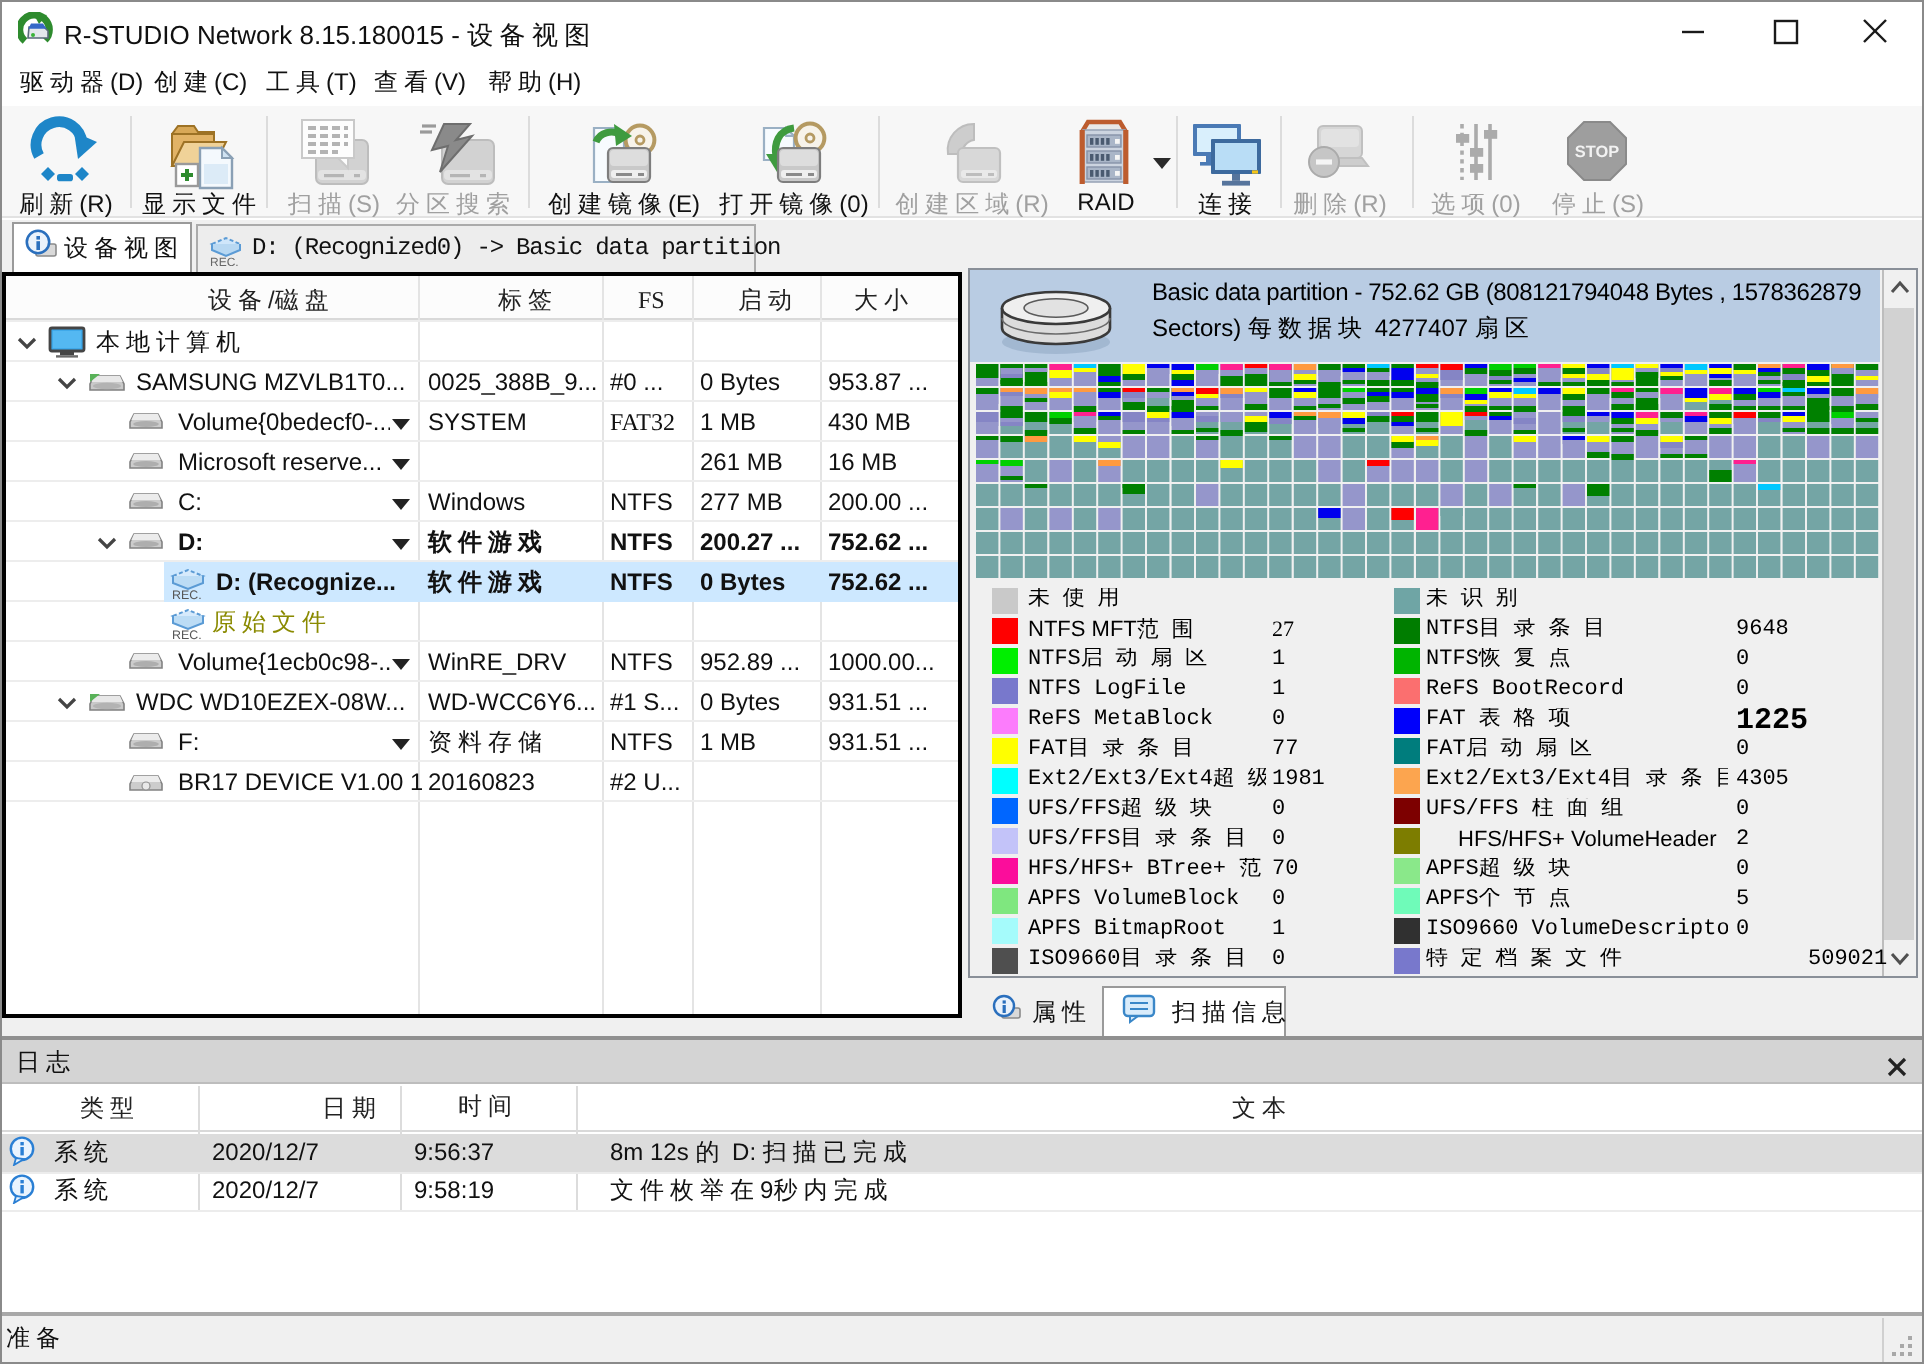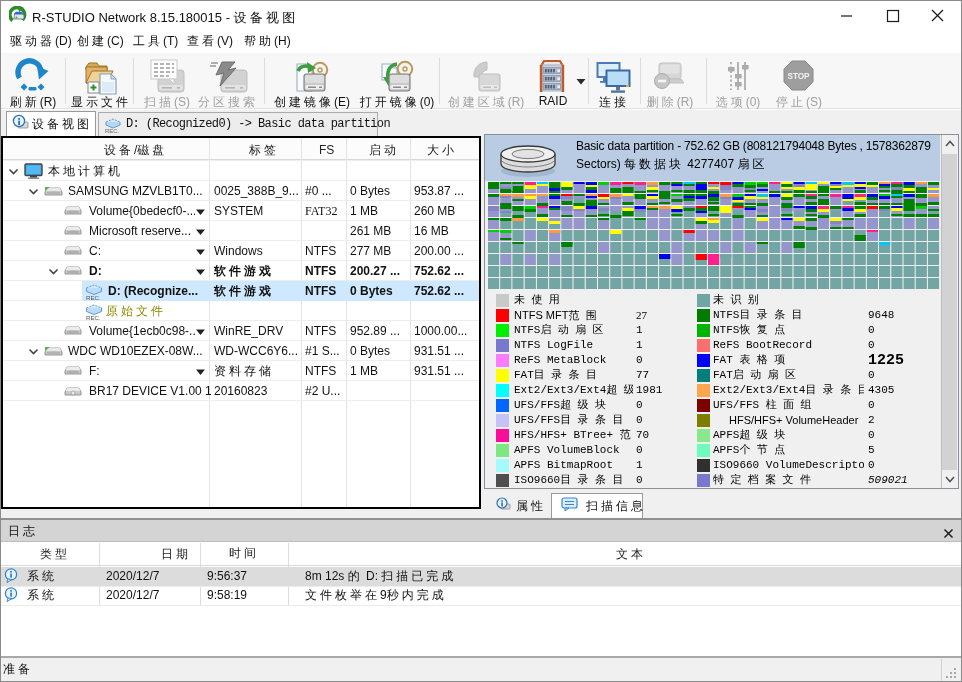--- a/index.html
+++ b/index.html
@@ -196,21 +196,21 @@
     <path d="M3 8 L10 5 L17 8 L10 11 Z" fill="#cfe6fa" stroke="#5b9bd5" stroke-width="1" stroke-dasharray="2 1.2"></path>
     <path d="M3 8 L3 11 L10 14 L17 11 L17 8" fill="#b8d8f2" stroke="#5b9bd5" stroke-width="1"></path>
     <text x="2" y="19" font-size="6" font-family="Liberation Sans" fill="#666">REC.</text>
   </svg>
 <div style="position:absolute;left:126px;top:117px;font-size:12px;color:#111;font-family:'Liberation Mono',monospace;white-space:nowrap;line-height:14px;letter-spacing:-0.6px;">D: (Recognized0) -&gt; Basic data partition</div>
 <div style="position:absolute;left:1px;top:136px;width:960px;height:384px;background:#f0f0f0"></div>
 <div style="position:absolute;left:1px;top:136px;width:480px;height:373px;background:#fff;border:2px solid #000"></div>
 <div style="position:absolute;left:3px;top:138px;width:476px;height:22px;background:#fcfcfc;border-bottom:1px solid #d9d9d9"></div>
 <div style="position:absolute;left:104px;top:143px;font-size:12px;color:#222;font-family:'Liberation Sans',sans-serif;white-space:nowrap;line-height:14px;"><span style="letter-spacing:3px">设备</span>/<span style="letter-spacing:3px">磁盘</span></div>
 <div style="position:absolute;left:249px;top:143px;font-size:12px;color:#222;font-family:'Liberation Sans',sans-serif;white-space:nowrap;line-height:14px;"><span style="letter-spacing:3px">标签</span></div>
-<div style="position:absolute;left:319px;top:143px;font-size:12px;color:#222;font-family:Liberation Sans, sans-serif;white-space:nowrap;line-height:14px;">FS</div>
+<div style="position:absolute;left:319px;top:143px;font-size:12px;color:#222;font-family:Liberation Serif, serif;white-space:nowrap;line-height:14px;">FS</div>
 <div style="position:absolute;left:369px;top:143px;font-size:12px;color:#222;font-family:Liberation Sans, sans-serif;white-space:nowrap;line-height:14px;"><span style="letter-spacing:3px">启动</span></div>
 <div style="position:absolute;left:427px;top:143px;font-size:12px;color:#222;font-family:'Liberation Sans',sans-serif;white-space:nowrap;line-height:14px;"><span style="letter-spacing:3px">大小</span></div>
 <div style="position:absolute;left:209px;top:138px;width:1px;height:369px;background:#e4e4e4"></div>
 <div style="position:absolute;left:301px;top:138px;width:1px;height:369px;background:#e4e4e4"></div>
 <div style="position:absolute;left:346px;top:138px;width:1px;height:369px;background:#e4e4e4"></div>
 <div style="position:absolute;left:410px;top:138px;width:1px;height:369px;background:#e4e4e4"></div>
 <div style="position:absolute;left:3px;top:160px;width:476px;height:1px;background:#ededed"></div>
 <div style="position:absolute;left:3px;top:180px;width:476px;height:1px;background:#ededed"></div>
 <div style="position:absolute;left:3px;top:200px;width:476px;height:1px;background:#ededed"></div>
 <div style="position:absolute;left:3px;top:220px;width:476px;height:1px;background:#ededed"></div>
@@ -252,21 +252,21 @@
     <path d="M3 2 L15 2 L16.3 5 L1.7 5 Z" fill="#ececec"></path>
     <ellipse cx="9" cy="7" rx="6.4" ry="1.5" fill="#aeaeae"></ellipse>
   </svg>
 <div style="position:absolute;left:89px;top:204px;font-size:12px;color:#111;font-family:'Liberation Sans',sans-serif;white-space:nowrap;line-height:14px;width:106px;overflow:hidden;">Volume{0bedecf0-...</div>
 <svg class="abs" style="left:195px;top:208px" width="11" height="8" viewBox="0 0 11 8">
     <path d="M1 1.5 L10 1.5 L5.5 7 Z" fill="#222"></path>
   </svg>
 <div style="position:absolute;left:214px;top:204px;font-size:12px;color:#111;font-family:'Liberation Sans',sans-serif;white-space:nowrap;line-height:14px;">SYSTEM</div>
 <div style="position:absolute;left:305px;top:204px;font-size:12px;color:#111;font-family:Liberation Serif, serif;white-space:nowrap;line-height:14px;">FAT32</div>
 <div style="position:absolute;left:350px;top:204px;font-size:12px;color:#111;font-family:'Liberation Sans',sans-serif;white-space:nowrap;line-height:14px;">1 MB</div>
-<div style="position:absolute;left:414px;top:204px;font-size:12px;color:#111;font-family:'Liberation Sans',sans-serif;white-space:nowrap;line-height:14px;">260 MB</div>
+<div style="position:absolute;left:414px;top:204px;font-size:12px;color:#111;font-family:'Liberation Sans',sans-serif;white-space:nowrap;line-height:14px;">430 MB</div>
 <svg class="abs" style="left:64px;top:225px" width="18" height="12" viewBox="0 0 18 12">
     <path d="M3 2 L15 2 L17 6 L17 9 L1 9 L1 6 Z" fill="#cccccc" stroke="#828282" stroke-width="0.8"></path>
     <path d="M3 2 L15 2 L16.3 5 L1.7 5 Z" fill="#ececec"></path>
     <ellipse cx="9" cy="7" rx="6.4" ry="1.5" fill="#aeaeae"></ellipse>
   </svg>
 <div style="position:absolute;left:89px;top:224px;font-size:12px;color:#111;font-family:'Liberation Sans',sans-serif;white-space:nowrap;line-height:14px;width:106px;overflow:hidden;">Microsoft reserve...</div>
 <svg class="abs" style="left:195px;top:228px" width="11" height="8" viewBox="0 0 11 8">
     <path d="M1 1.5 L10 1.5 L5.5 7 Z" fill="#222"></path>
   </svg>
 <div style="position:absolute;left:350px;top:224px;font-size:12px;color:#111;font-family:'Liberation Sans',sans-serif;white-space:nowrap;line-height:14px;">261 MB</div>
@@ -1164,21 +1164,21 @@
 <div style="position:absolute;left:713px;top:429px;font-size:11px;color:#000;font-family:'Liberation Mono',monospace;white-space:nowrap;line-height:13px;width:151px;overflow:hidden;">APFS<span style="letter-spacing:6.4px">超级块</span></div>
 <div style="position:absolute;left:868px;top:429px;font-size:11px;color:#000;font-family:'Liberation Mono',monospace;white-space:nowrap;line-height:13px;">0</div>
 <div style="position:absolute;left:697px;top:444px;width:13px;height:13px;background:#6ffbb9"></div>
 <div style="position:absolute;left:713px;top:444px;font-size:11px;color:#000;font-family:'Liberation Mono',monospace;white-space:nowrap;line-height:13px;width:151px;overflow:hidden;">APFS<span style="letter-spacing:6.4px">个节点</span></div>
 <div style="position:absolute;left:868px;top:444px;font-size:11px;color:#000;font-family:'Liberation Mono',monospace;white-space:nowrap;line-height:13px;">5</div>
 <div style="position:absolute;left:697px;top:459px;width:13px;height:13px;background:#303030"></div>
 <div style="position:absolute;left:713px;top:459px;font-size:11px;color:#000;font-family:'Liberation Mono',monospace;white-space:nowrap;line-height:13px;width:151px;overflow:hidden;">ISO9660 VolumeDescriptor</div>
 <div style="position:absolute;left:868px;top:459px;font-size:11px;color:#000;font-family:'Liberation Mono',monospace;white-space:nowrap;line-height:13px;">0</div>
 <div style="position:absolute;left:697px;top:474px;width:13px;height:13px;background:#7878cc"></div>
 <div style="position:absolute;left:713px;top:474px;font-size:11px;color:#000;font-family:'Liberation Mono',monospace;white-space:nowrap;line-height:13px;width:151px;overflow:hidden;"><span style="letter-spacing:6.4px">特定档案文件</span></div>
-<div style="position:absolute;left:868px;top:474px;font-size:11px;color:#000;font-family:'Liberation Mono',monospace;white-space:nowrap;line-height:13px;font-style:italic;">509021</div>
+<div style="position:absolute;left:904px;top:474px;font-size:11px;color:#000;font-family:'Liberation Mono',monospace;white-space:nowrap;line-height:13px;">509021</div>
 <div style="position:absolute;left:489px;top:492px;width:49px;height:24px;background:#f0f0f0"></div>
 <svg class="abs" style="left:496px;top:497px" width="15" height="15" viewBox="0 0 15 15">
     <rect x="5" y="7" width="9" height="5" rx="1" fill="#d9d9d9" stroke="#8a8a8a" stroke-width="0.8"></rect>
     <circle cx="6" cy="6" r="5" fill="#eaf2fb" stroke="#2a6fbd" stroke-width="1.2"></circle>
     <rect x="5.3" y="3.2" width="1.6" height="1.6" fill="#2a6fbd"></rect>
     <rect x="5.3" y="5.5" width="1.6" height="4" fill="#2a6fbd"></rect>
   </svg>
 <div style="position:absolute;left:516px;top:499px;font-size:12px;color:#111;font-family:'Liberation Sans',sans-serif;white-space:nowrap;line-height:14px;"><span style="letter-spacing:3px">属性</span></div>
 <div style="position:absolute;left:551px;top:493px;width:92px;height:25px;background:#fff;border:1px solid #9a9a9a;border-bottom:none"></div>
 <svg class="abs" style="left:561px;top:497px" width="17" height="15" viewBox="0 0 17 15">

